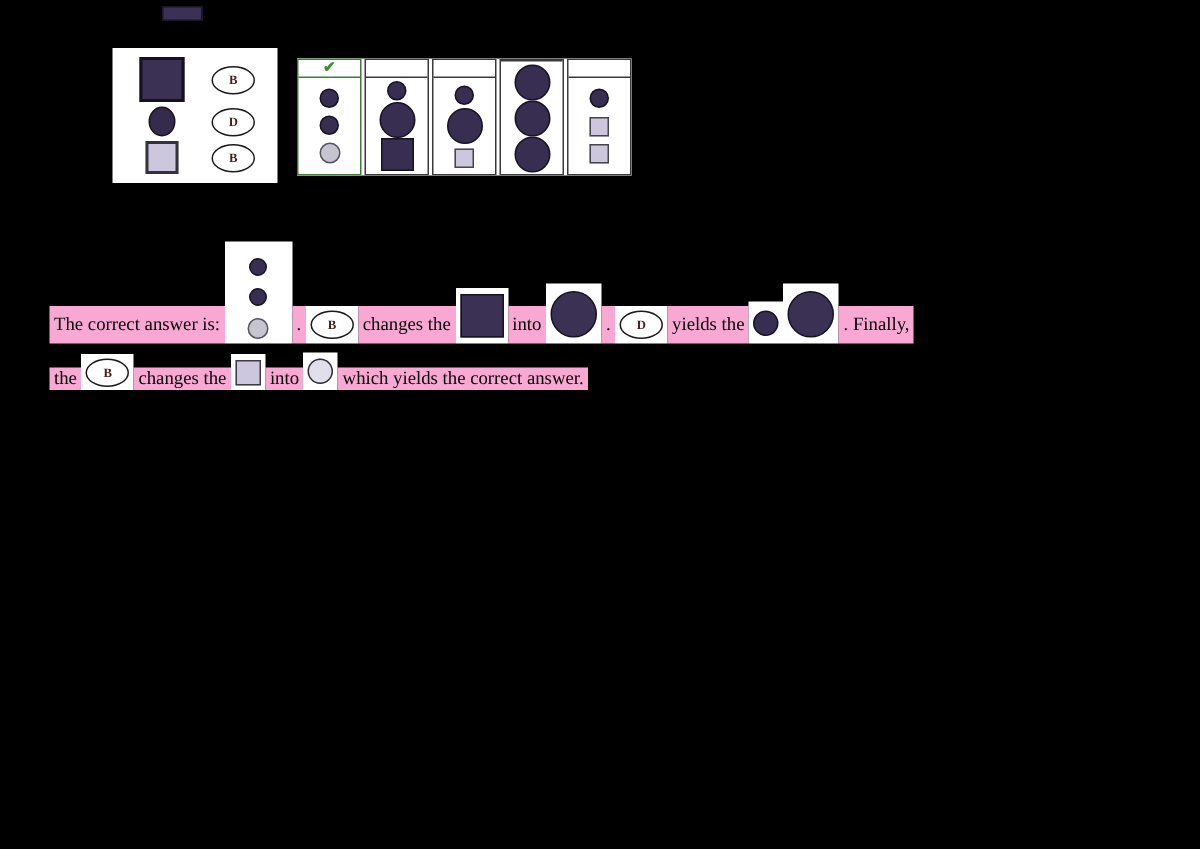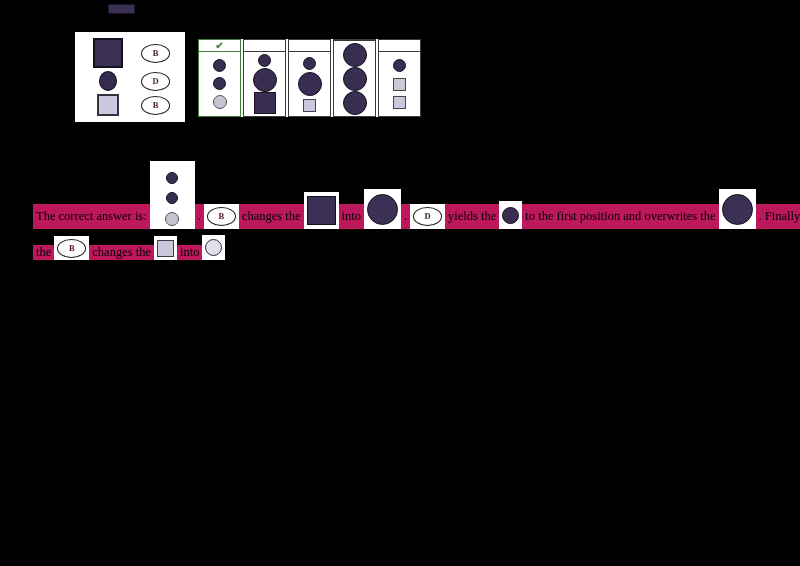--- a/index.html
+++ b/index.html
@@ -40,21 +40,21 @@
 
   .c-sm-dark{width:11px;height:11px;border-radius:50%;background:#372e51;border:1px solid #171221;}
   .c-lg-dark{width:22px;height:22px;border-radius:50%;background:#372e51;border:1px solid #171221;}
   .c-sm-light{width:12px;height:12px;border-radius:50%;background:#c7c4d2;border:1.5px solid #55535f;}
   .q-lg-dark{width:20px;height:20px;background:#372e51;border:1px solid #171221;}
   .q-sm-light{width:11px;height:11px;background:#cdc7dd;border:1.5px solid #44434e;}
 
   
   .line1{position:absolute;left:33px;top:160px;height:69px;display:flex;align-items:flex-end;}
   .line2{position:absolute;left:33px;top:234px;height:26px;display:flex;align-items:flex-end;}
-  .txt{background:#be185d;height:25px;display:flex;align-items:center;padding:0 3px;
+  .txt{background:#f9a8d4;height:25px;display:flex;align-items:center;padding:0 3px;
        font-size:12.5px;white-space:nowrap;color:#000;}
   .line2 .txt{height:15px;}
   .tokbox{background:#fff;display:flex;align-items:center;justify-content:center;padding:0 3px;}
   .ovalbox{height:25px;}
   .line2 .ovalbox{height:24px;}
 
   .fig{width:45px;height:68px;background:#fff;display:flex;flex-direction:column;
        align-items:center;padding-top:11px;gap:8px;box-sizing:border-box;}
   .fig .c-sm-dark{width:10px;height:10px;}
 
@@ -168,35 +168,35 @@
       <div class="i-c-lg"></div>
     </div>
     <span class="txt">.</span>
     <div class="tokbox ovalbox">
       <div class="oval">D</div>
     </div>
     <span class="txt">yields the</span>
     <div class="tokbox box-c-sm">
       <div class="i-c-sm"></div>
     </div>
-    <span class="txt">to the first position and overwrites the</span>
     <div class="tokbox box-c-lg">
       <div class="i-c-lg"></div>
     </div>
     <span class="txt">. Finally,</span>
   </div>
 
   <div class="line2">
     <span class="txt">the</span>
     <div class="tokbox ovalbox">
       <div class="oval">B</div>
     </div>
     <span class="txt">changes the</span>
     <div class="tokbox box-q-light">
       <div class="i-q-light"></div>
     </div>
     <span class="txt">into</span>
     <div class="tokbox box-c-light">
       <div class="i-c-light"></div>
     </div>
+    <span class="txt">which yields the correct answer.</span>
   </div>
 
 </div>
 
 </body></html>

